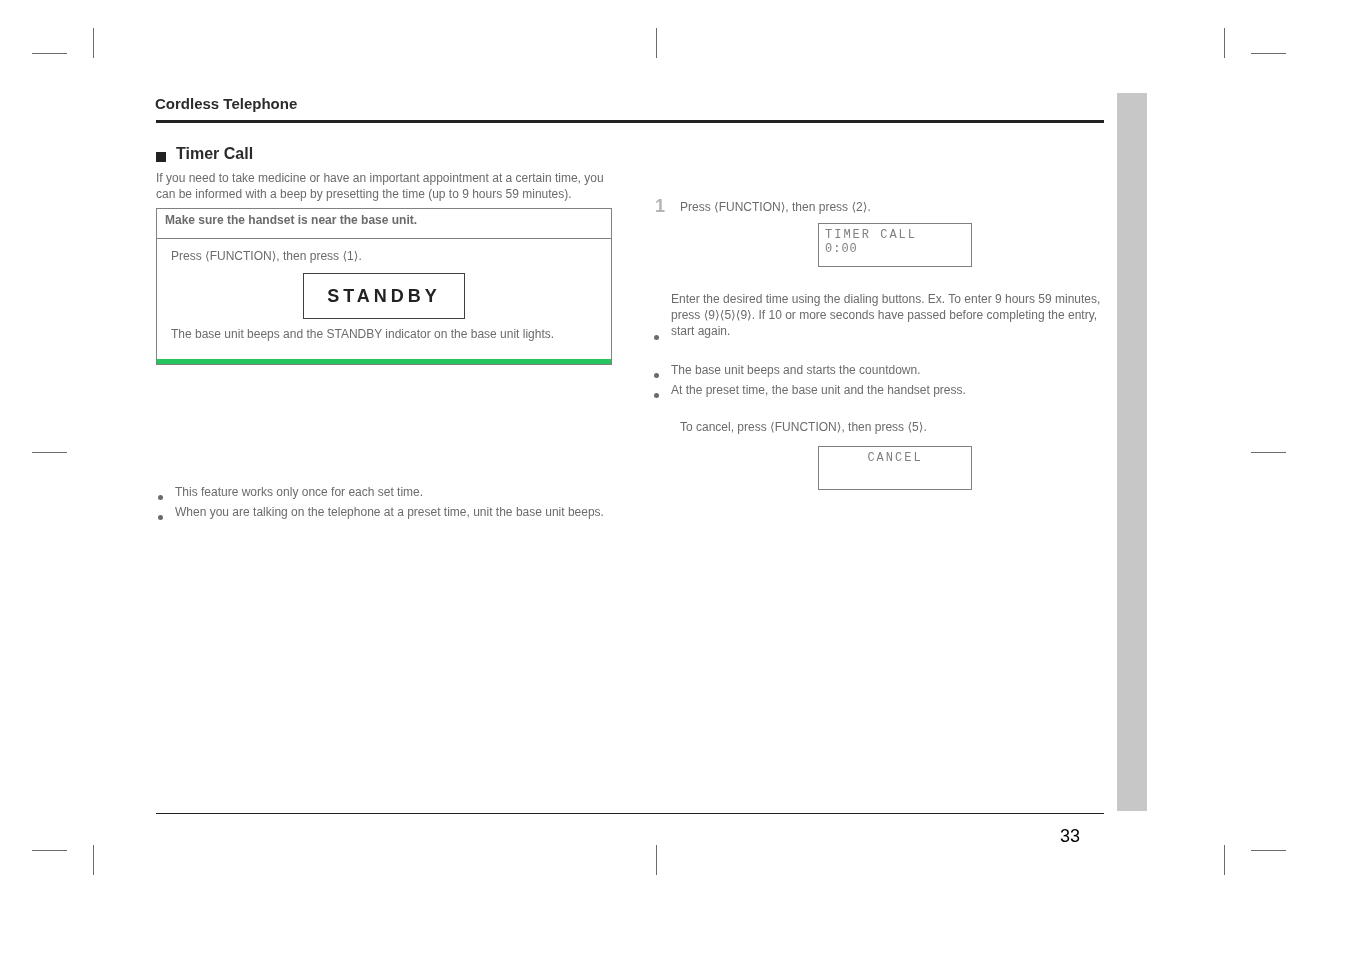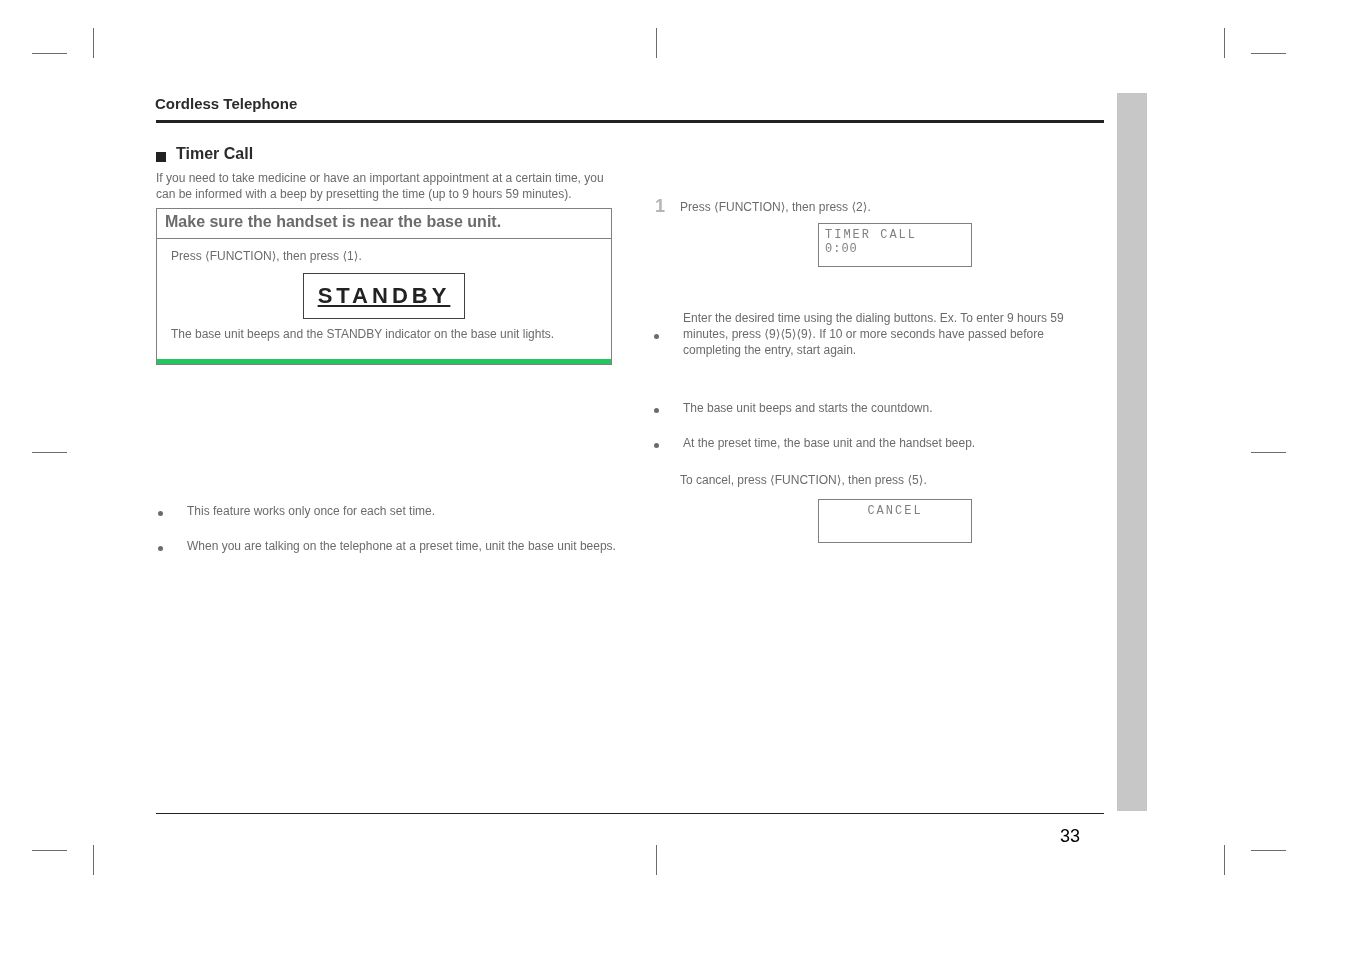--- a/index.html
+++ b/index.html
@@ -89,65 +89,63 @@
 }
 .cb-outer {
   border: 1px solid #808080;
 }
 .cb-row1 {
   border-bottom: 1px solid #808080;
   height: 25px;
   padding: 4px 8px 0 8px;
   font-weight: bold;
   color: #6b6b6b;
-  font-size: 16px;
+  font-size: 12px;
 }
 .cb-row2 {
   border-bottom: 5px solid #22c55e;
   padding: 10px 14px 18px 14px;
   color: #6b6b6b;
   font-size: 12px;
 }
 .cb-row2-first { margin-bottom: 6px; }
 .cb-inner-btn {
   margin: 10px auto 0 auto;
   width: 160px;
   height: 44px;
   border: 1px solid #404040;
   display: flex;
   align-items: center;
   justify-content: center;
-  font-size: 22px;
+  font-size: 18px;
   letter-spacing: 4px;
   color: #222;
   font-family: Arial, Helvetica, sans-serif;
   font-weight: bold;
-  text-decoration: underline;
 }
 .cb-row3 {
   padding: 10px 14px 18px 14px;
   color: #6b6b6b;
   font-size: 12px;
 }
 .cb-sub { margin-bottom: 4px; }
 
 .small-bullet-list {
   position: absolute;
   left: 158px;
   width: 460px;
   color: #6b6b6b;
   font-size: 12px;
 }
 .sbl-item {
   display: flex;
-  align-items: center;
-  gap: 24px;
+  align-items: flex-end;
+  gap: 12px;
   line-height: 1.35;
   margin-bottom: 4px;
-  margin-top: 19px;
 }
 .dot {
   width: 5px;
   height: 5px;
   border-radius: 50%;
   background: #6b6b6b;
   flex: 0 0 5px;
   margin-top: 5px;
 }
 
@@ -252,21 +250,21 @@
       <div class="dot"></div>
       <div>Enter the desired time using the dialing buttons. Ex. To enter 9 hours 59 minutes, press ⟨9⟩⟨5⟩⟨9⟩. If 10 or more seconds have passed before completing the entry, start again.</div>
     </div>
   <div class="sep"></div>
   <div class="sbl-item" style="margin-left:6px;">
       <div class="dot"></div>
       <div>The base unit beeps and starts the countdown.</div>
     </div>
   <div class="sbl-item" style="margin-left:6px;">
       <div class="dot"></div>
-      <div>At the preset time, the base unit and the handset beep.</div>
+      <div>At the preset time, the base unit and the handset press.</div>
     </div>
   <div class="sep"></div>
   <div class="num-line">
     <div class="num">     </div>
     <div>To cancel, press ⟨FUNCTION⟩, then press ⟨5⟩.</div>
   </div>
   <div class="num-line" style="margin-top:12px;">
     <div class="num">     </div>
     <div style="width:130px;"></div>
     <div class="lcd" style="text-align:center;">

